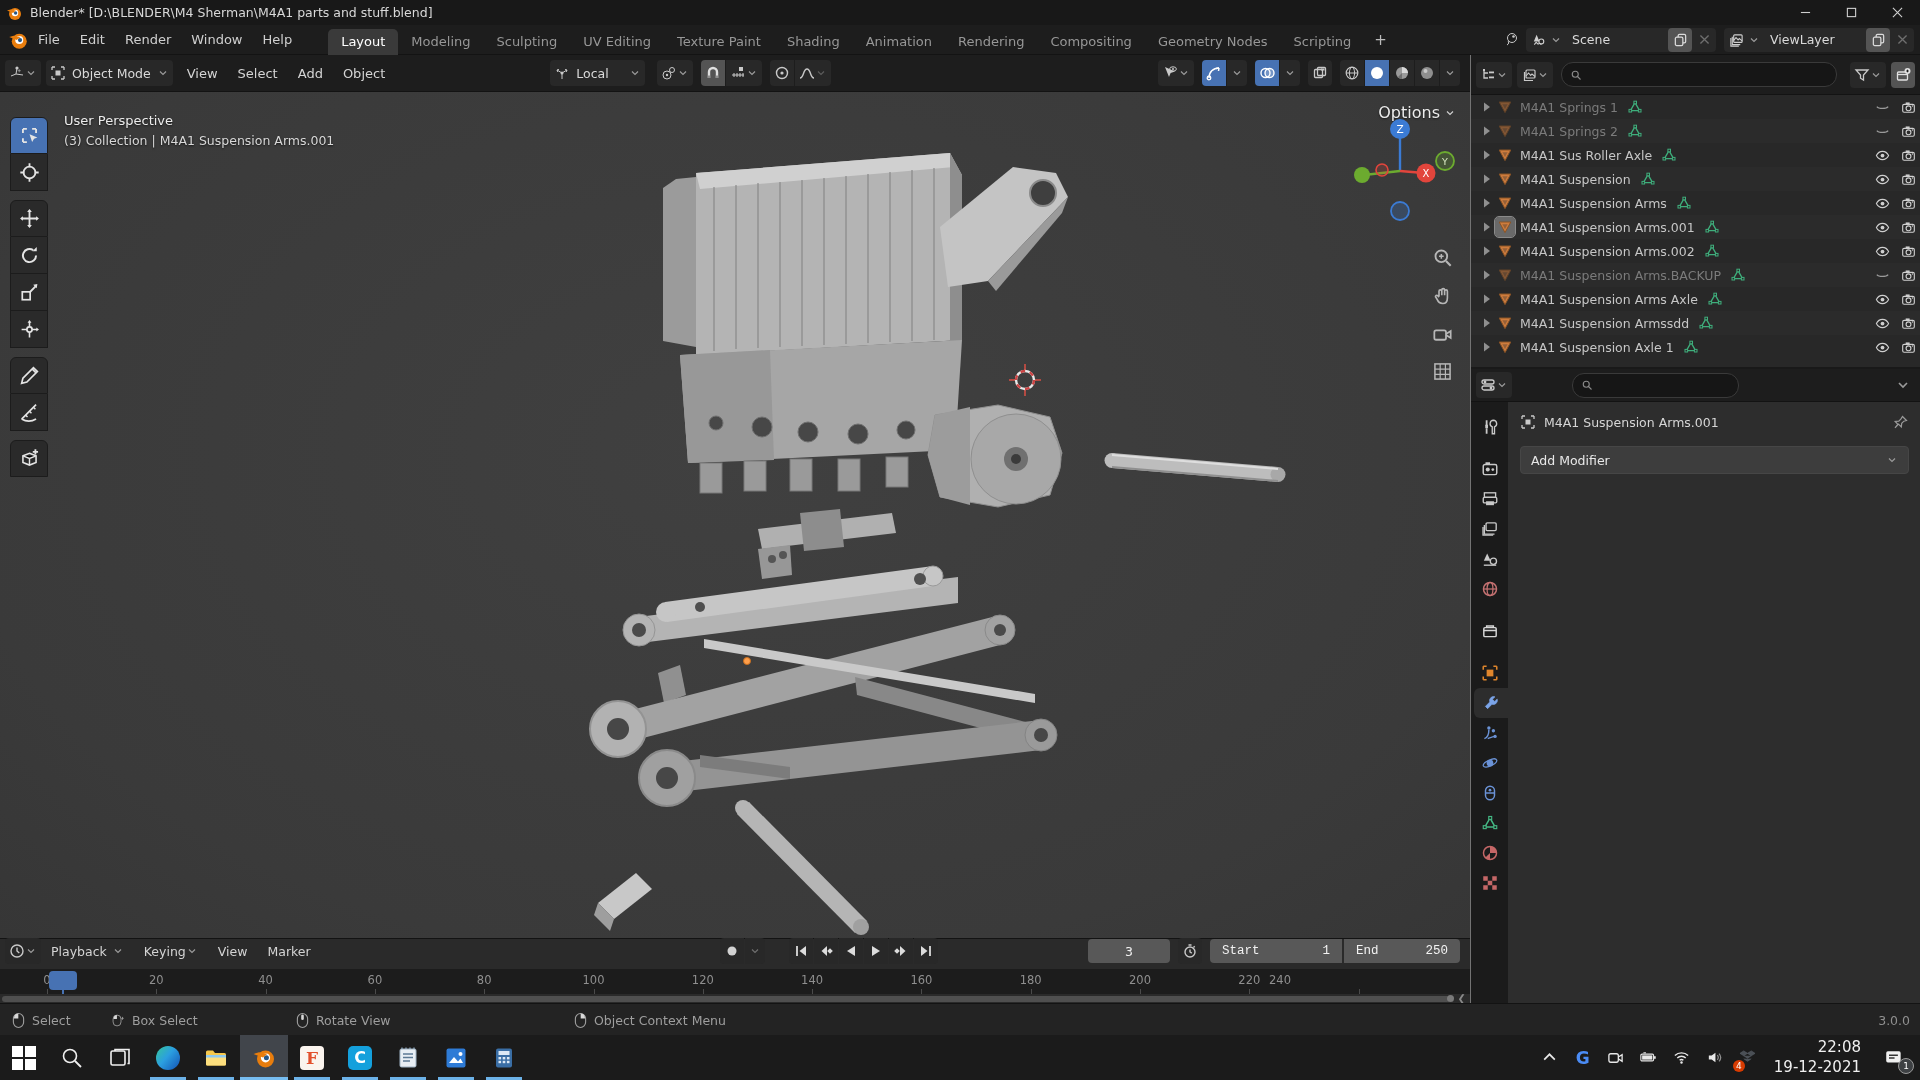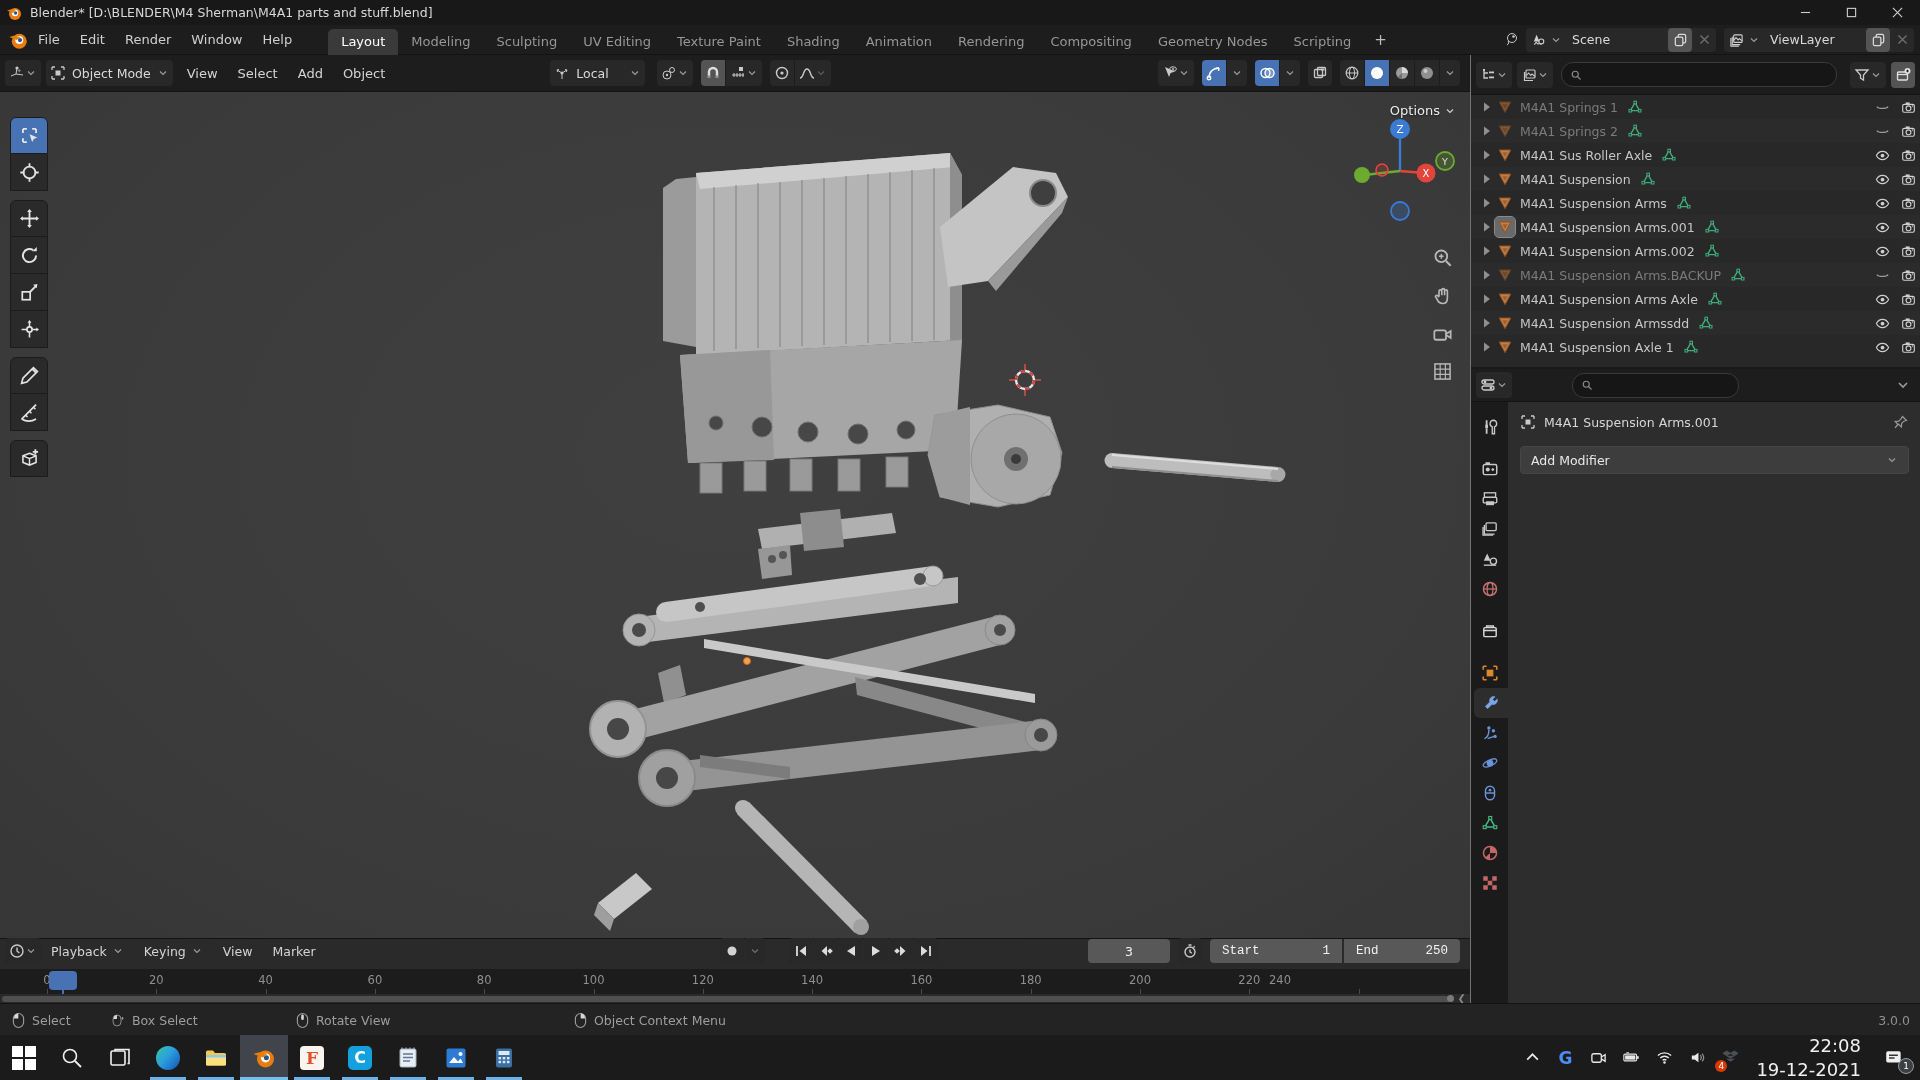--- a/index.html
+++ b/index.html
@@ -40,21 +40,21 @@
   .wbtn.lit{background:#545454;}
   .grp{display:flex;margin-left:8px;font-family:Liberation Mono, monospace;}
   .grp .wbtn{margin-left:0;border-radius:0;}
   .grp .wbtn:first-child{border-radius:4px 0 0 4px;}
   .grp .wbtn:last-child{border-radius:0 4px 4px 0;}
   .grp .wbtn + .wbtn{margin-left:1px;}
   .vmenu{padding:0 10px;color:#d4d4d4;font-size:13px;}
   #vp-overlay-text{position:absolute;left:64px;top:58px;text-shadow:0 1px 2px rgba(0,0,0,.65);}
   #vp-overlay-text .l1{font-size:13px;color:#ececec;}
   #vp-overlay-text .l2{font-size:12.5px;color:#d8d8d8;margin-top:5px;}
-  #vp-options{position:absolute;right:14px;top:48px;color:#ececec;font-size:13px;text-shadow:0 1px 2px rgba(0,0,0,.6);display:flex;align-items:center;gap:4px;}
+  #vp-options{position:absolute;right:14px;top:48px;color:#ececec;font-size:16px;text-shadow:0 1px 2px rgba(0,0,0,.6);display:flex;align-items:center;gap:4px;}
   #vp-toolbar{position:absolute;left:10px;top:62px;display:flex;flex-direction:column;}
   .tool{width:38px;height:37px;background:rgba(41,41,41,.92);border:1px solid #1c1c1c;border-top:none;display:flex;align-items:center;justify-content:center;box-sizing:border-box;}
   .tool:first-child{border-top:1px solid #1c1c1c;border-radius:6px 6px 0 0;}
   .tool:last-child{border-radius:0 0 6px 6px;}
   .tool.gap{margin-top:9px;border-top:1px solid #1c1c1c;border-radius:6px 6px 0 0;}
   .tool.gap + .tool{}
   .tool.active{background:#4772b3;}
   .tool svg{width:21px;height:21px;}
   #gizmo{position:absolute;left:1342px;top:58px;width:116px;height:116px;}
   .vpnav{position:absolute;left:1427px;width:30px;height:30px;display:flex;align-items:center;justify-content:center;opacity:.85;}
@@ -112,21 +112,21 @@
   
   #taskbar{left:0;top:1035px;width:1920px;height:45px;background:#1b1b1b;display:flex;align-items:stretch;}
   .tapp{width:48px;height:45px;display:flex;align-items:center;justify-content:center;position:relative;}
   .tapp svg,.tapp .glyph{width:24px;height:24px;}
   .tapp.running::after{content:"";position:absolute;left:6px;right:6px;bottom:0;height:3px;background:#6cb2e8;}
   .tapp.focused{background:#41454b;}
   .tapp.focused::after{left:0;right:0;background:#76bdf2;}
   #tray{position:absolute;right:0;top:1035px;height:45px;display:flex;align-items:center;gap:7px;padding-right:6px;}
   .trayic{width:26px;height:45px;display:flex;align-items:center;justify-content:center;position:relative;color:#e8e8e8;}
   .trayic svg{width:17px;height:17px;}
-  #clockblock{text-align:right;color:#f0f0f0;font-size:18px;line-height:1.3;padding:0 6px;}
+  #clockblock{text-align:right;color:#f0f0f0;font-size:15px;line-height:1.3;padding:0 6px;}
   .badge{position:absolute;background:#d83b01;color:#fff;border-radius:50%;width:12px;height:12px;font-size:9px;display:flex;align-items:center;justify-content:center;}
 </style>
 </head>
 <body>
 
 <div id="titlebar" class="abs">
   <span class="ic" style="margin-left:6px;">
     <svg viewBox="0 0 16 16">
         <circle cx="9" cy="9" r="6" fill="#e87d0d"></circle>
         <circle cx="9" cy="8" r="3.2" fill="#fff"></circle>
@@ -555,20 +555,24 @@
       <div class="wbtn">
           <span class="ic sm">
             <svg viewBox="0 0 16 16">
               <path d="M4 6l4 4 4-4" stroke="#9a9a9a" fill="none" stroke-width="1.6"></path>
             </svg>
           </span>
         </div>
     </div>
   </div>
 
+  <div id="vp-overlay-text">
+    <div class="l1">User Perspective</div>
+    <div class="l2">(3) Collection | M4A1 Suspension Arms.001</div>
+  </div>
   <div id="vp-options">
     <span>Options</span>
     <span class="ic sm">
         <svg viewBox="0 0 16 16">
           <path d="M4 6l4 4 4-4" stroke="#d0d0d0" fill="none" stroke-width="1.6"></path>
         </svg>
       </span>
   </div>
 
   <div id="vp-toolbar">
@@ -1380,21 +1384,21 @@
     </div>
     <div id="tl-menus" style="display:flex;align-items:center;">
         <span class="vmenu" style="display:flex;align-items:center;gap:5px;">
           <span>Playback</span>
           <span class="ic sm">
             <svg viewBox="0 0 16 16" width="16" height="16">
               <path d="M4 6l4 4 4-4" stroke="#9a9a9a" fill="none" stroke-width="1.6"></path>
             </svg>
           </span>
         </span>
-        <span class="vmenu" style="display:flex;align-items:center;gap:5px;">
+        <span class="vmenu" style="display:flex;align-items:center;">
           <span>Keying</span>
           <span class="ic sm">
             <svg viewBox="0 0 16 16" width="16" height="16">
               <path d="M4 6l4 4 4-4" stroke="#9a9a9a" fill="none" stroke-width="1.6"></path>
             </svg>
           </span>
         </span>
         <span class="vmenu" style="display:flex;align-items:center;gap:5px;">
           <span>View</span>
         </span>

